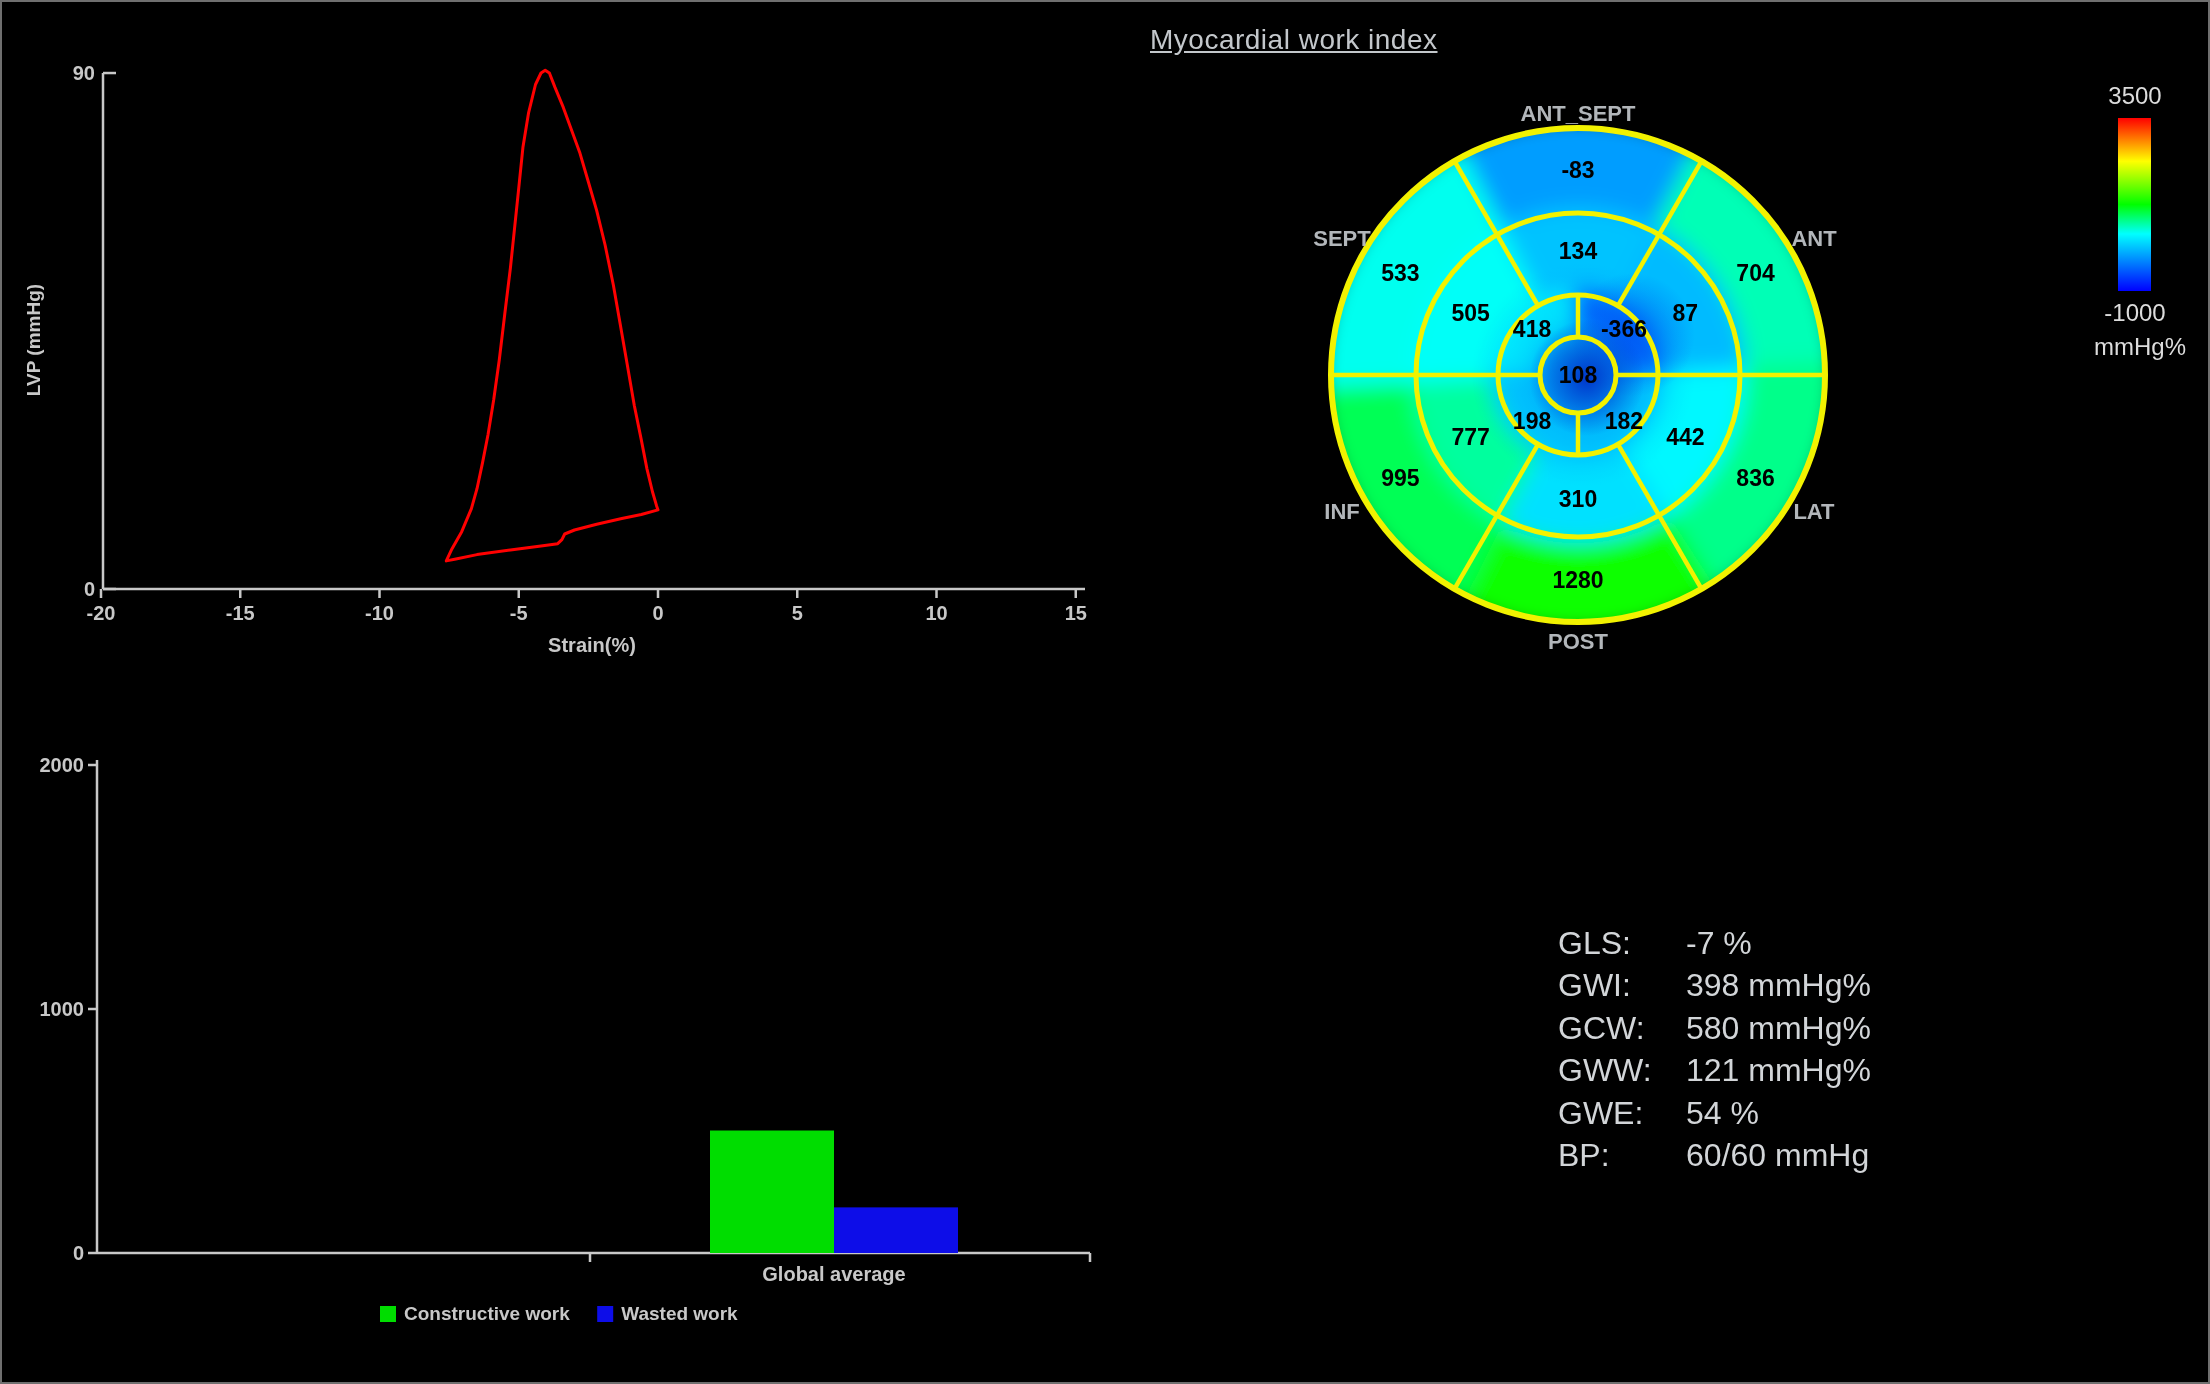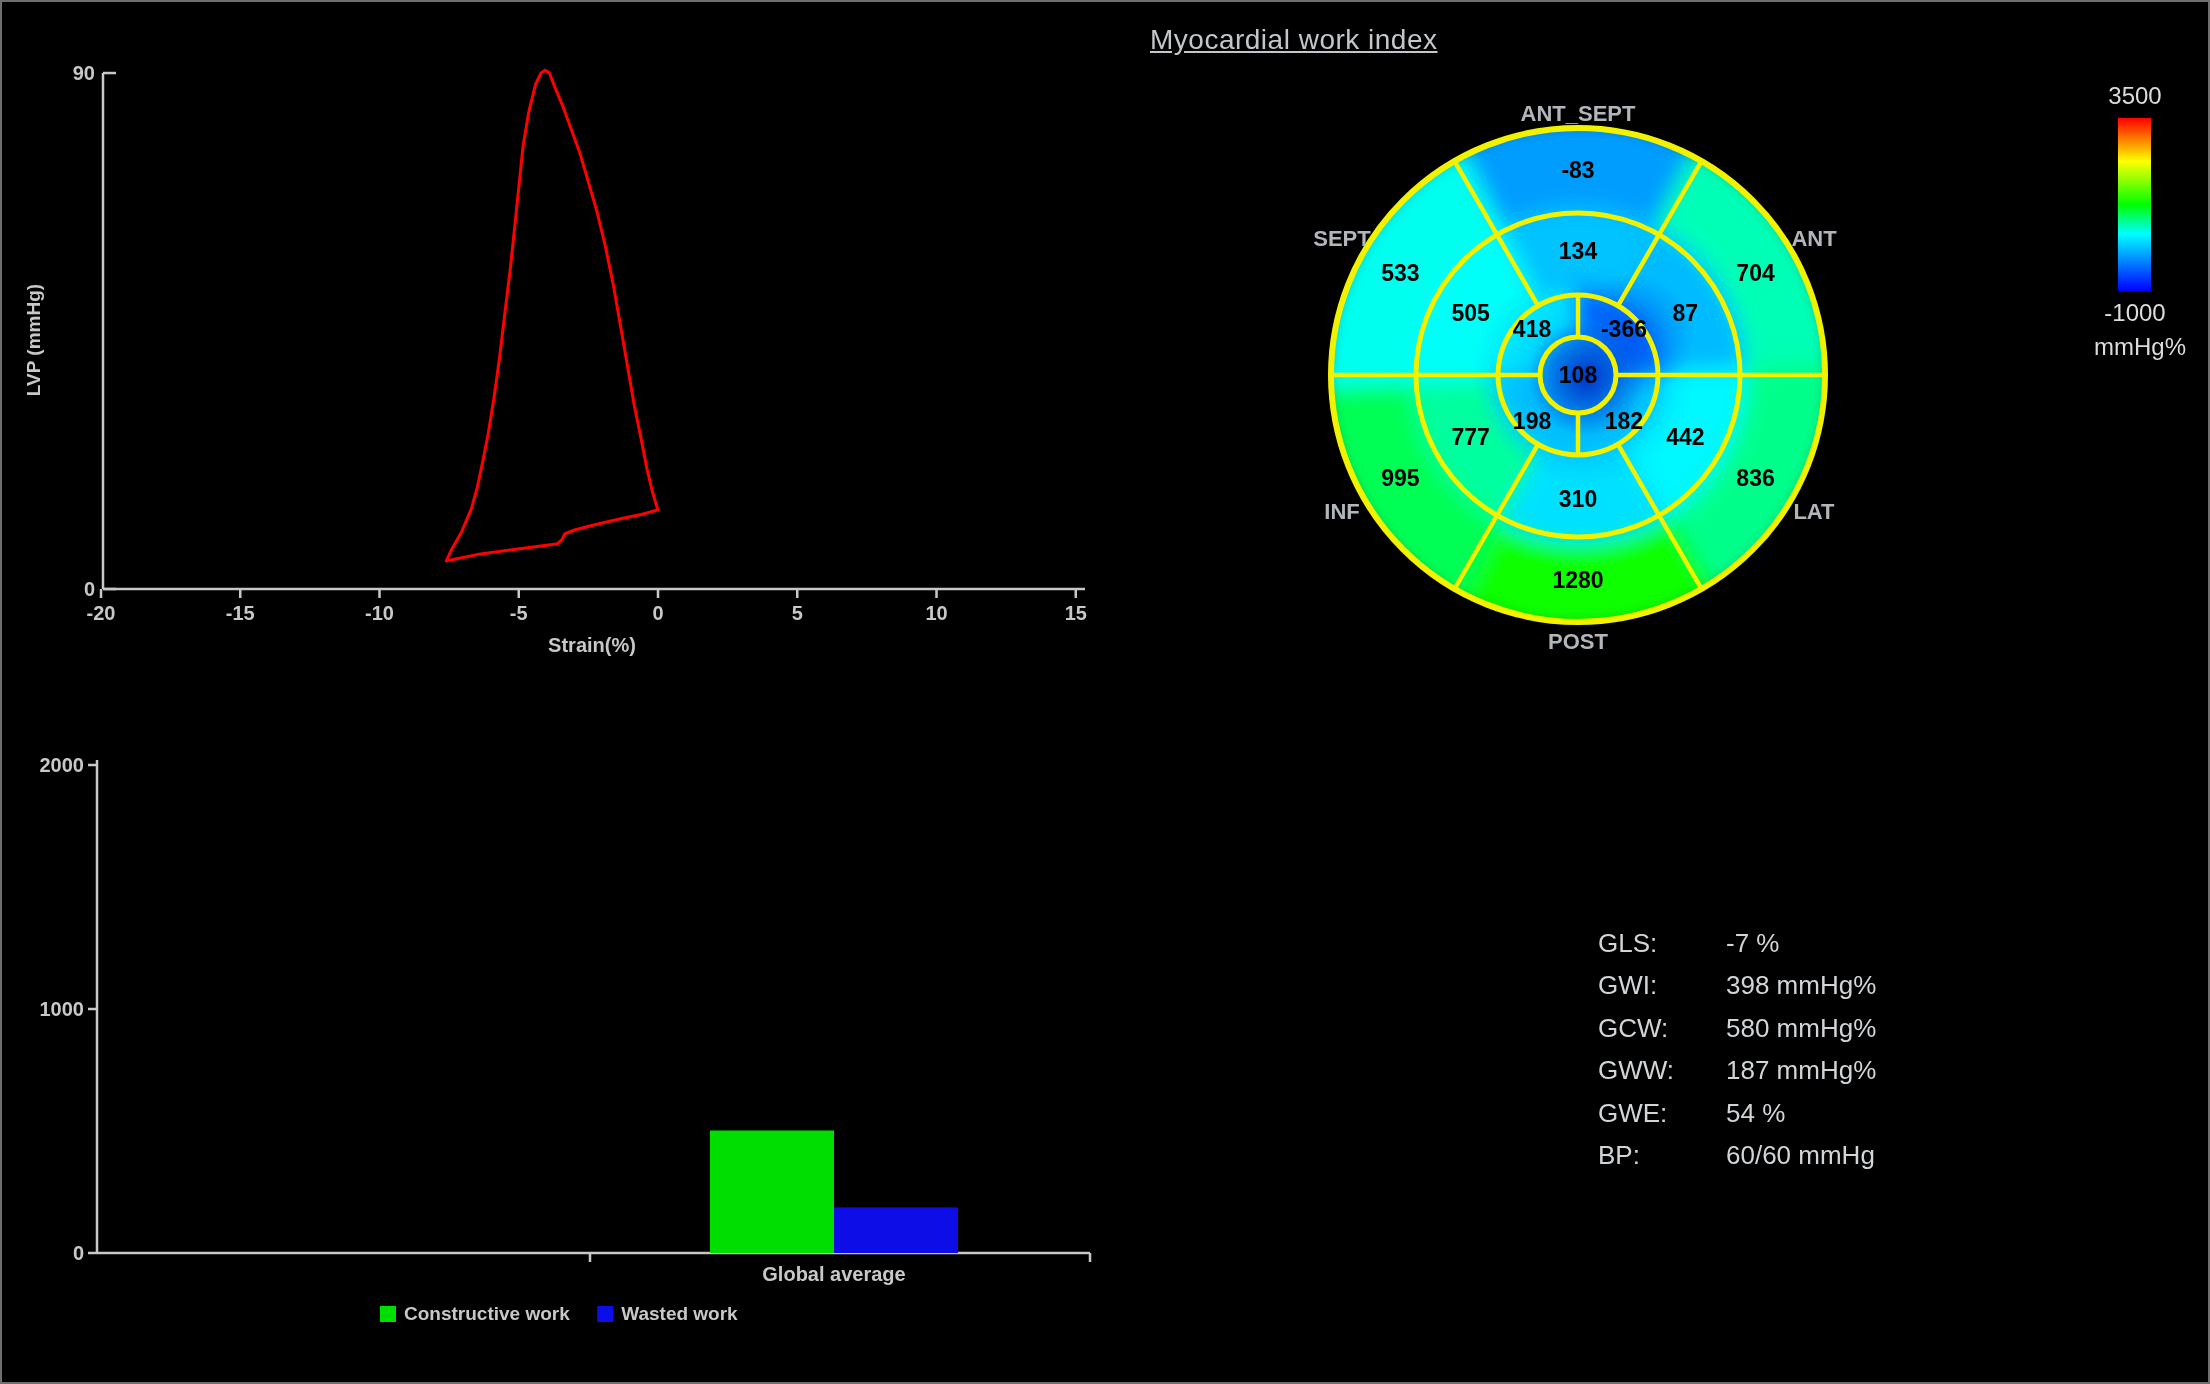--- a/index.html
+++ b/index.html
@@ -1,21 +1,21 @@
 <!DOCTYPE html>
 <html><head>
 <meta charset="utf-8">
 <style>
   html,body{margin:0;padding:0;background:#000;}
   .canvas{position:relative;width:2210px;height:1384px;background:#000;overflow:hidden;
           font-family:"Liberation Sans",sans-serif;}
   .frame{position:absolute;inset:0;border:2px solid #6f6f6f;box-sizing:border-box;pointer-events:none;}
   .abs{position:absolute;}
   .page-title{left:1150px;top:24px;font-size:28px;color:#c3c7cb;letter-spacing:0.5px;text-decoration:underline;}
-  .metrics{left:1558px;top:922px;color:#d2d5d8;font-size:26px;margin-left:40px;}
+  .metrics{left:1558px;top:922px;color:#d2d5d8;font-size:32px;}
   .metric-row{height:42.5px;display:flex;align-items:center;}
   .metric-label{display:inline-block;width:128px;}
   .metric-value{display:inline-block;}
   svg text{font-family:"Liberation Sans",sans-serif;}
 </style>
 </head>
 <body>
 
 <div class="canvas">
 
@@ -175,21 +175,21 @@
     <div class="metric-row">
       <span class="metric-label">GWI:</span>
       <span class="metric-value">398 mmHg%</span>
     </div>
     <div class="metric-row">
       <span class="metric-label">GCW:</span>
       <span class="metric-value">580 mmHg%</span>
     </div>
     <div class="metric-row">
       <span class="metric-label">GWW:</span>
-      <span class="metric-value">187 mmHg%</span>
+      <span class="metric-value">121 mmHg%</span>
     </div>
     <div class="metric-row">
       <span class="metric-label">GWE:</span>
       <span class="metric-value">54 %</span>
     </div>
     <div class="metric-row">
       <span class="metric-label">BP:</span>
       <span class="metric-value">60/60 mmHg</span>
     </div>
   </div>

